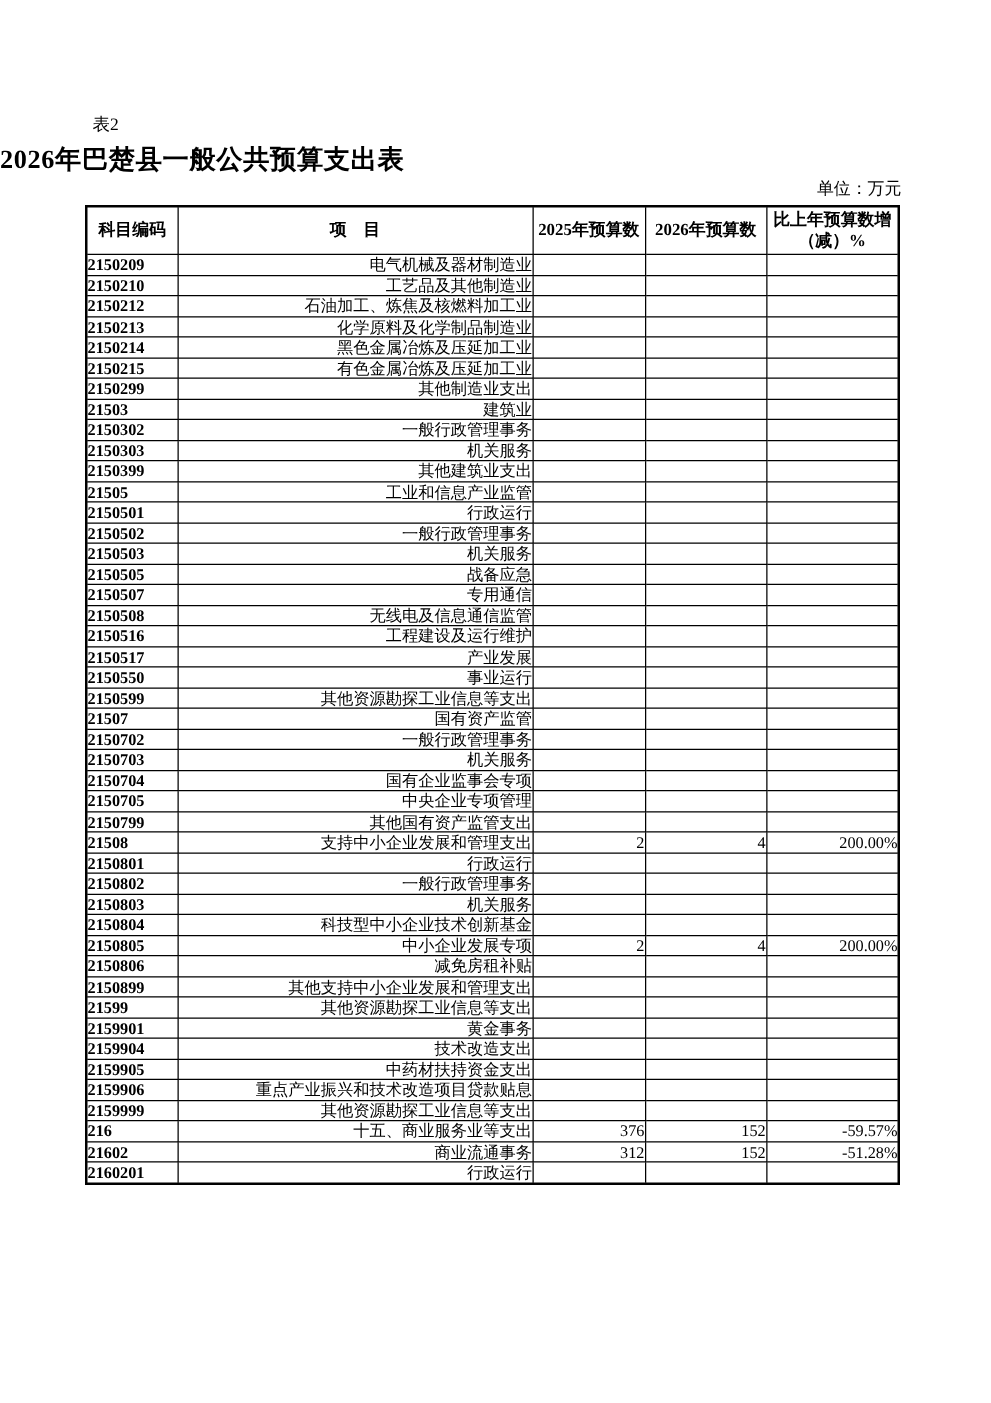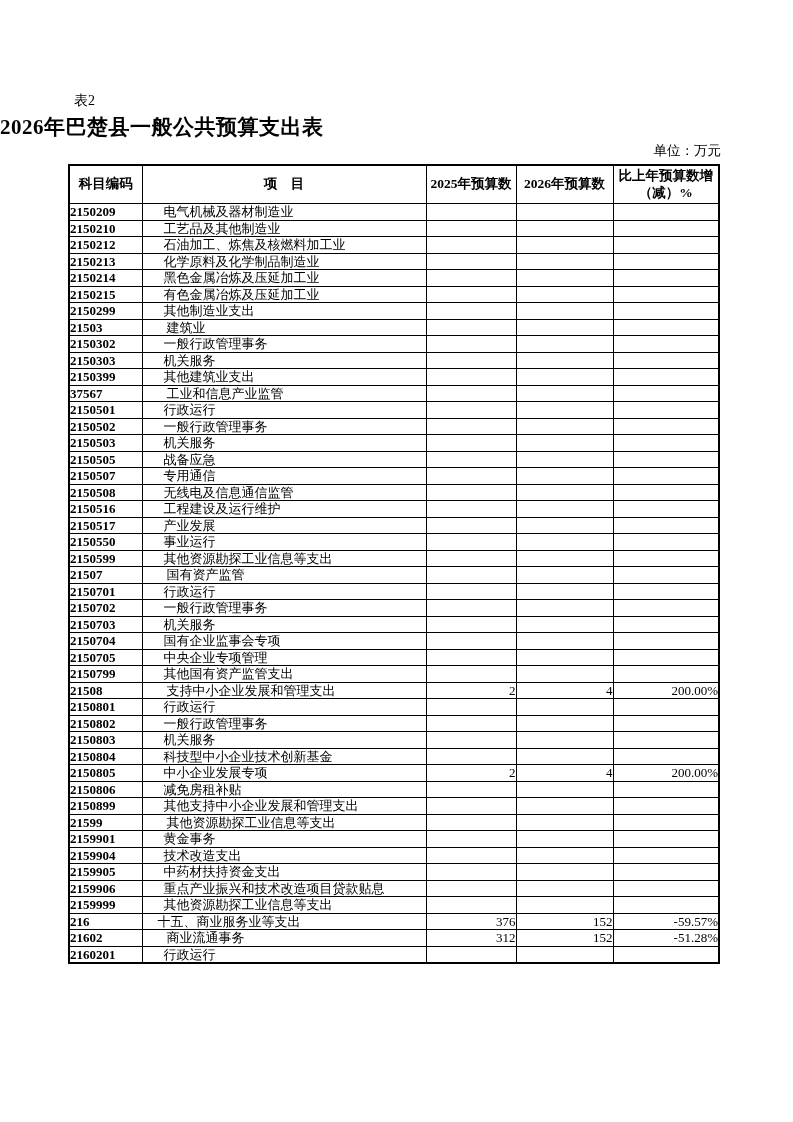--- a/index.html
+++ b/index.html
@@ -76,21 +76,21 @@
     font-size: 13px;
     line-height: 15px;
     white-space: nowrap;
   }
   .cell-code {
     text-align: left;
     padding-left: 3px;
     font-size: 13px;
     font-weight: bold;
   }
-  .cell-item { text-align: left; }
+  .cell-item { text-align: right; }
   .cell-item.indent-0 { padding-left: 15px; }
   .cell-item.indent-1 { padding-left: 24px; }
   .cell-item.indent-2 { padding-left: 21px; }
   .cell-num {
     text-align: right;
     padding-right: 4px;
   }
 </style>
 </head>
 <body>
@@ -205,21 +205,21 @@
 
         <tr>
           <td class="cell-code">2150399</td>
           <td class="cell-item indent-2">其他建筑业支出</td>
           <td class="cell-num"></td>
           <td class="cell-num"></td>
           <td class="cell-num"></td>
         </tr>
 
         <tr>
-          <td class="cell-code">37567</td>
+          <td class="cell-code">21505</td>
           <td class="cell-item indent-1">工业和信息产业监管</td>
           <td class="cell-num"></td>
           <td class="cell-num"></td>
           <td class="cell-num"></td>
         </tr>
 
         <tr>
           <td class="cell-code">2150501</td>
           <td class="cell-item indent-2">行政运行</td>
           <td class="cell-num"></td>
@@ -300,27 +300,20 @@
         </tr>
 
         <tr>
           <td class="cell-code">21507</td>
           <td class="cell-item indent-1">国有资产监管</td>
           <td class="cell-num"></td>
           <td class="cell-num"></td>
           <td class="cell-num"></td>
         </tr>
 
-        <tr>
-          <td class="cell-code">2150701</td>
-          <td class="cell-item indent-2">行政运行</td>
-          <td class="cell-num"></td>
-          <td class="cell-num"></td>
-          <td class="cell-num"></td>
-        </tr>
 
         <tr>
           <td class="cell-code">2150702</td>
           <td class="cell-item indent-2">一般行政管理事务</td>
           <td class="cell-num"></td>
           <td class="cell-num"></td>
           <td class="cell-num"></td>
         </tr>
 
         <tr>

